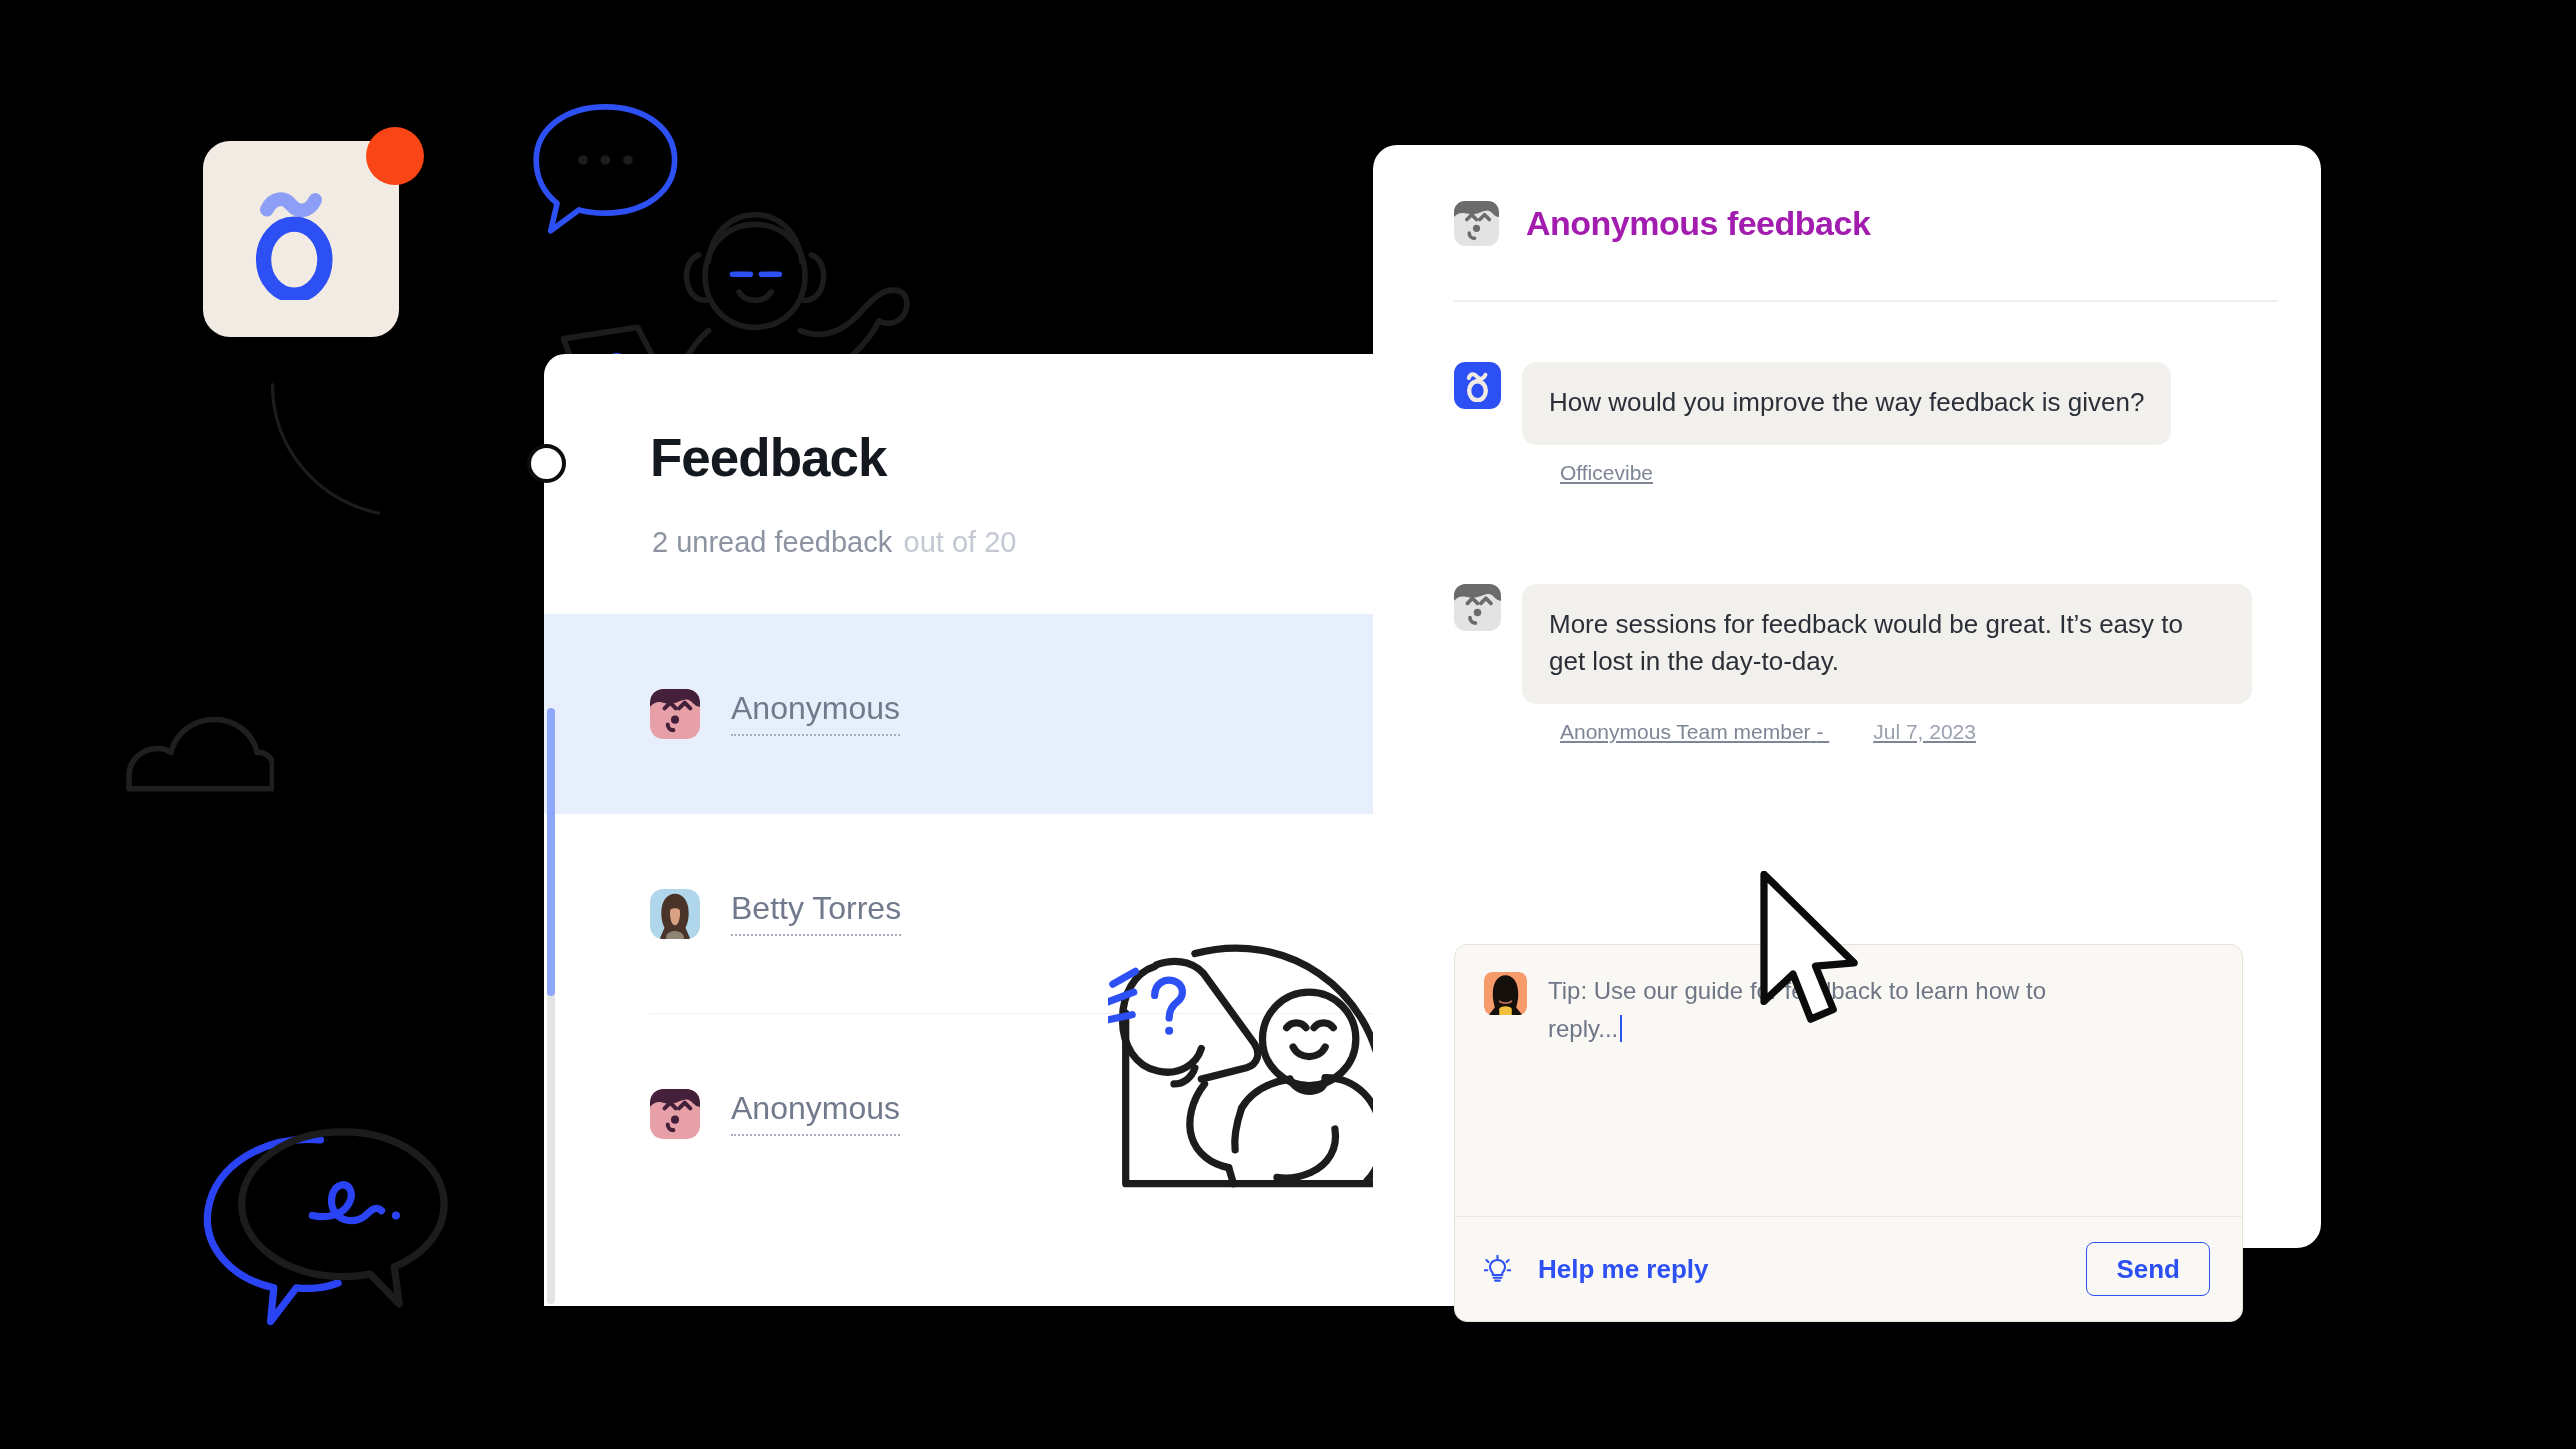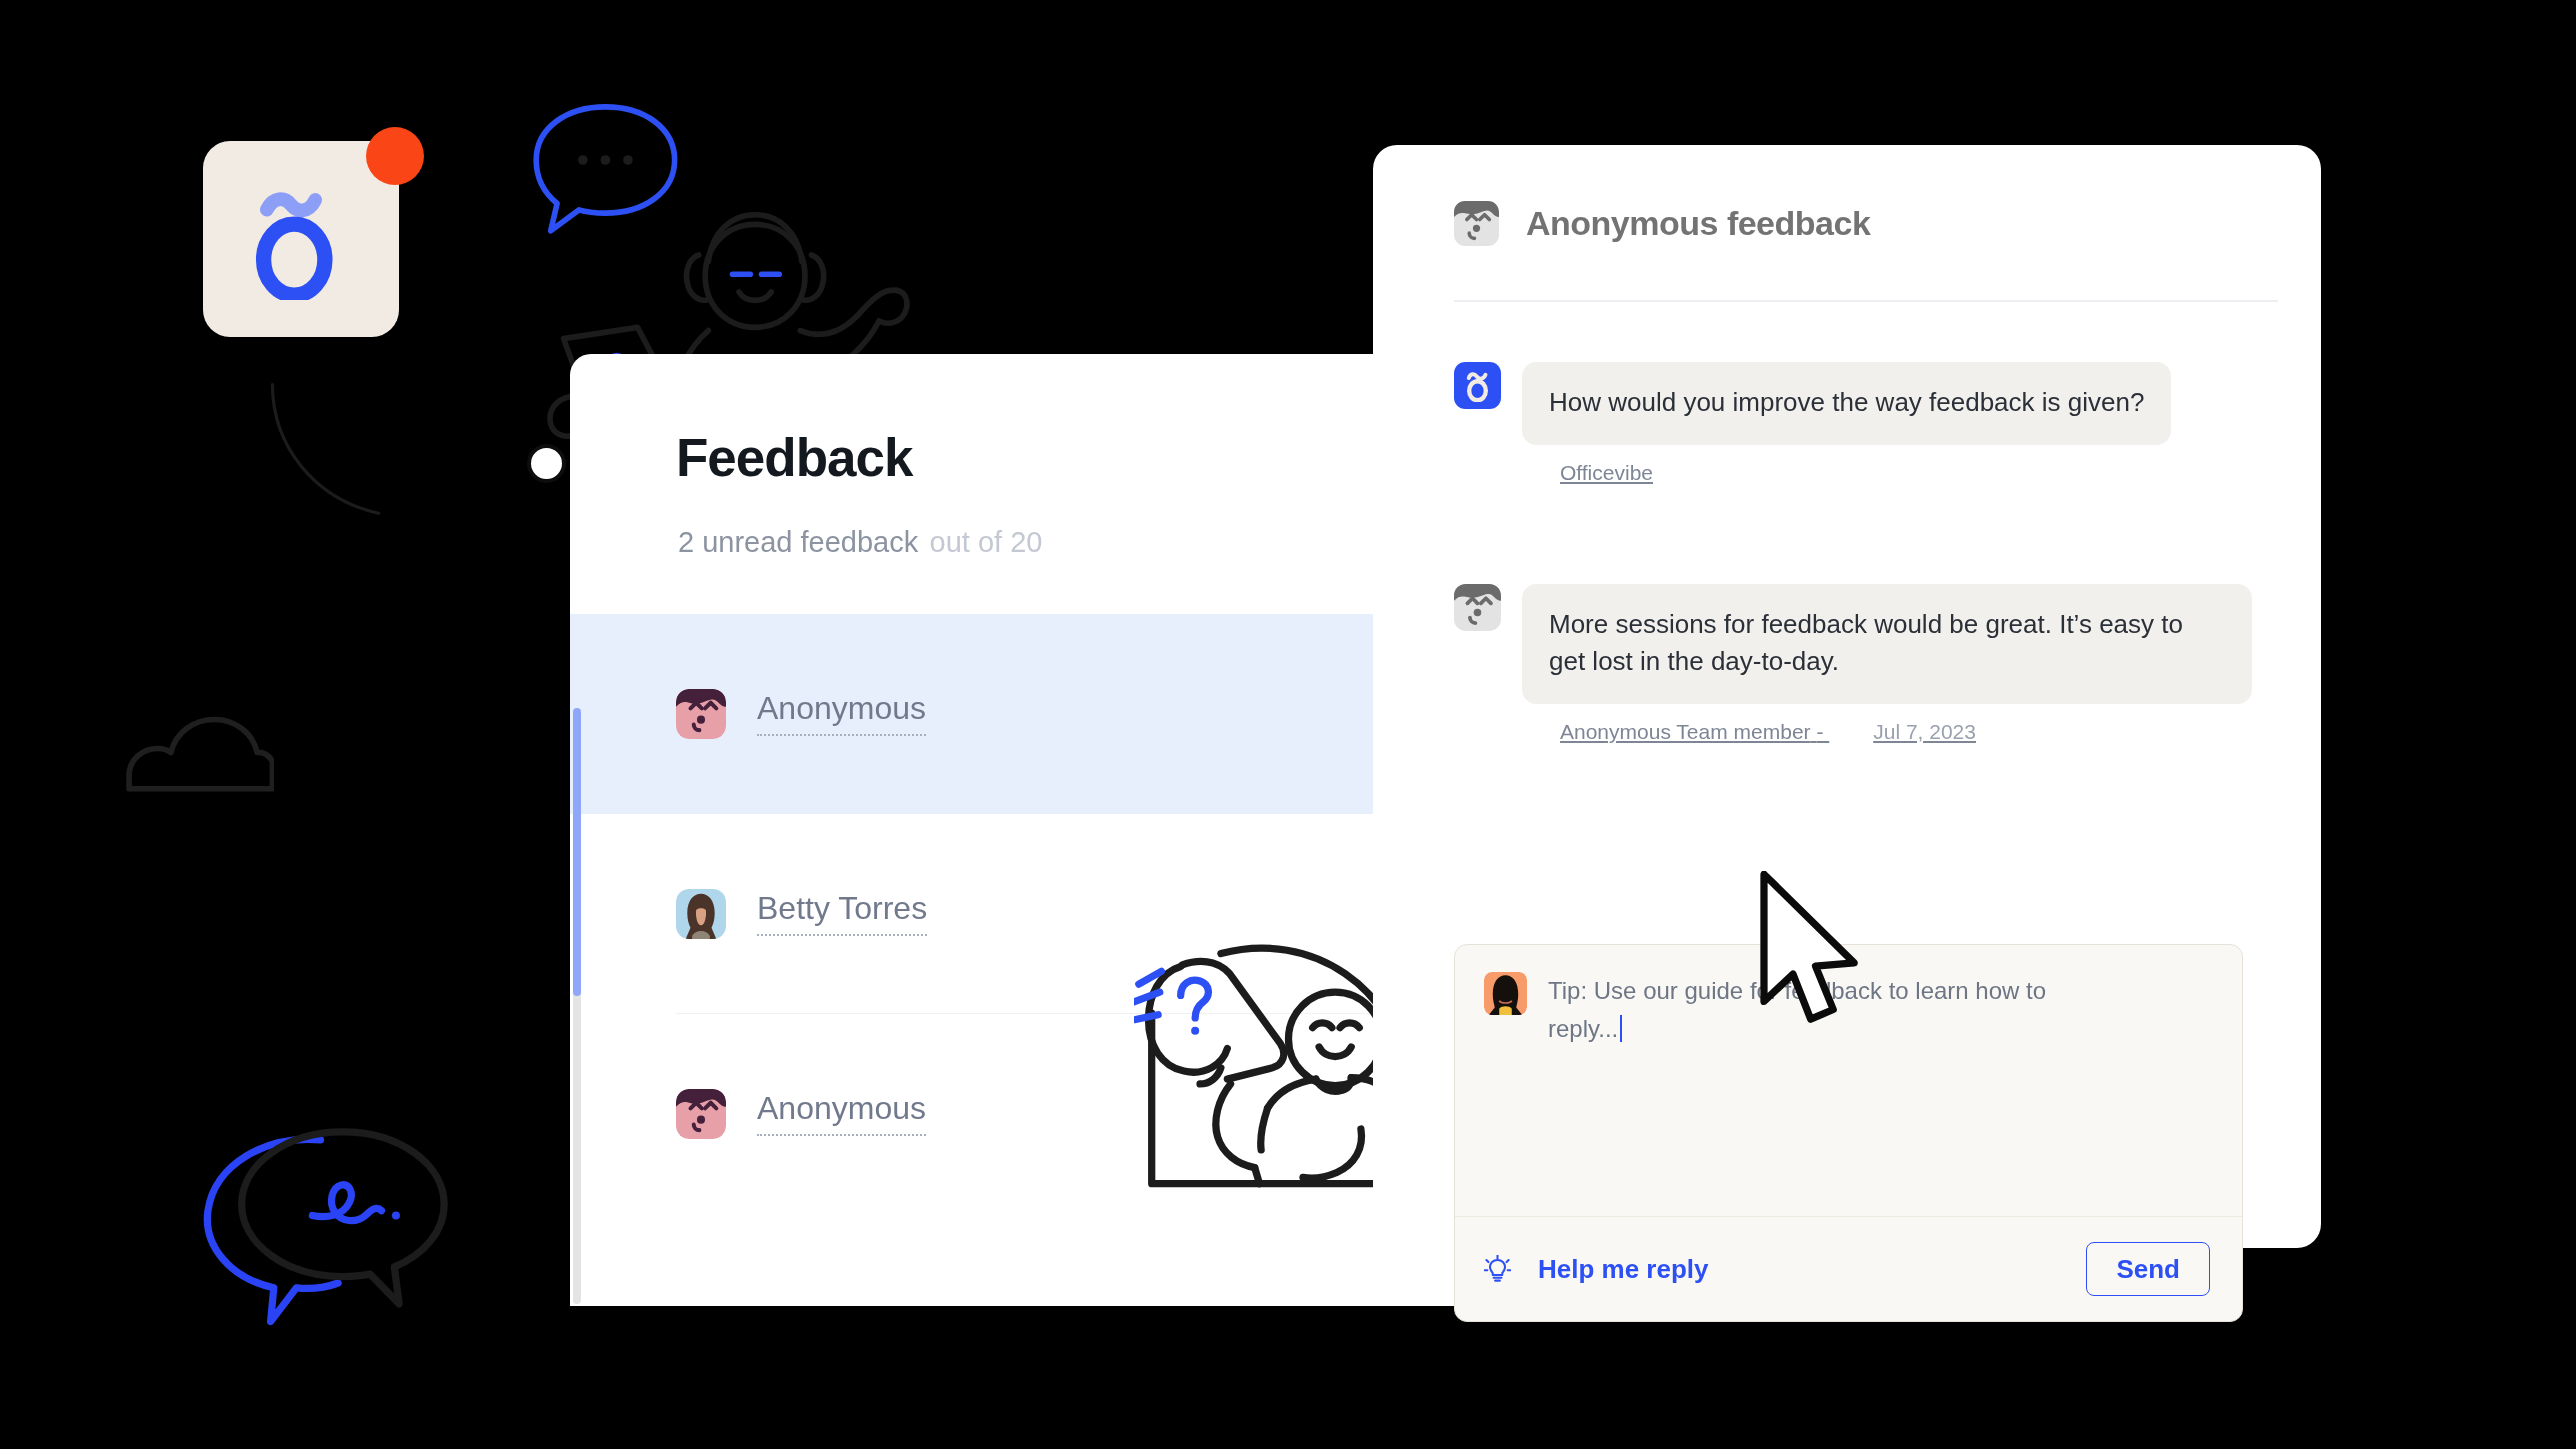--- a/index.html
+++ b/index.html
@@ -60,21 +60,20 @@
 
   
   .feedback-panel {
     position: absolute;
     left: 544px; top: 354px;
     width: 1224px; height: 952px;
     background: #ffffff;
     border-radius: 21px 21px 0 0;
     overflow: hidden;
     z-index: 20;
-    margin-left: 26px;
   }
   .fp-inner { position: relative; width: 100%; height: 100%; }
 
   .fp-title {
     position: absolute;
     left: 106px; top: 77px;
     font-size: 53px;
     font-weight: 700;
     color: #14181F;
     letter-spacing: -1px;
@@ -170,21 +169,21 @@
     align-items: center;
     gap: 27px;
   }
   .chat-header .hdr-avatar {
     width: 45px; height: 45px; border-radius: 11.3px;
     flex: 0 0 auto;
   }
   .chat-header .hdr-title {
     font-size: 34px;
     font-weight: 700;
-    color: #737373;
+    color: #a21caf;
     letter-spacing: -0.5px;
     white-space: nowrap;
   }
   .chat-divider {
     position: absolute;
     left: 81px; right: 43px; top: 155px;
     height: 1.6px;
     background: #EDEFF3;
   }
 

